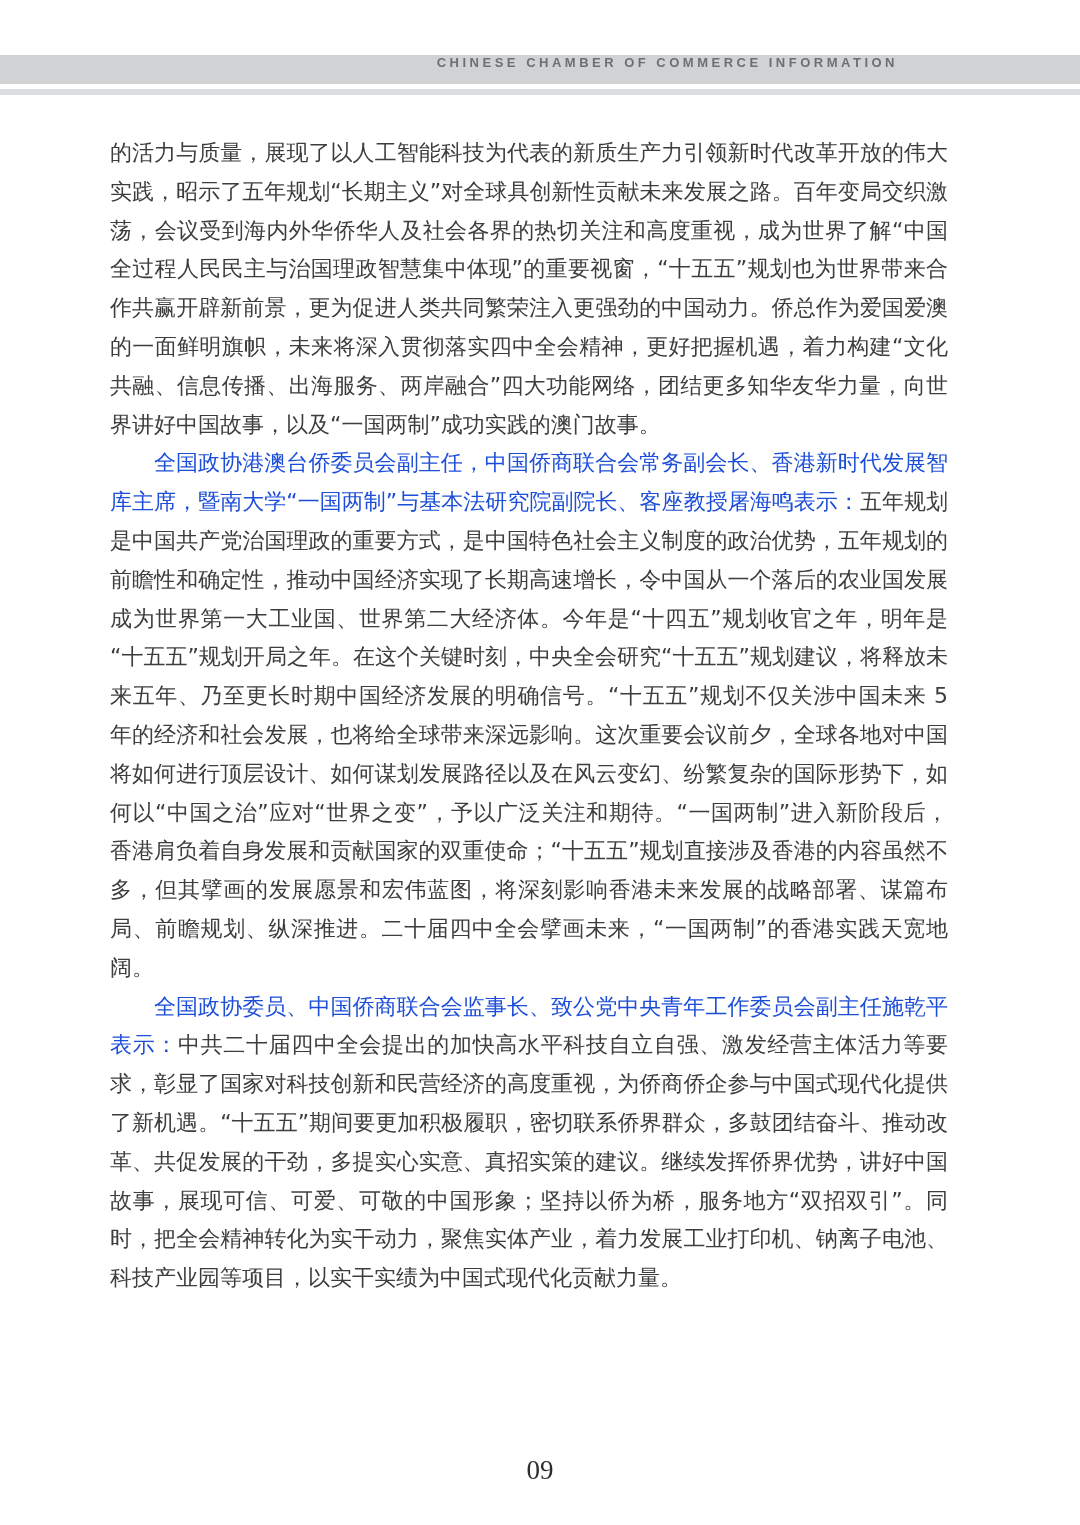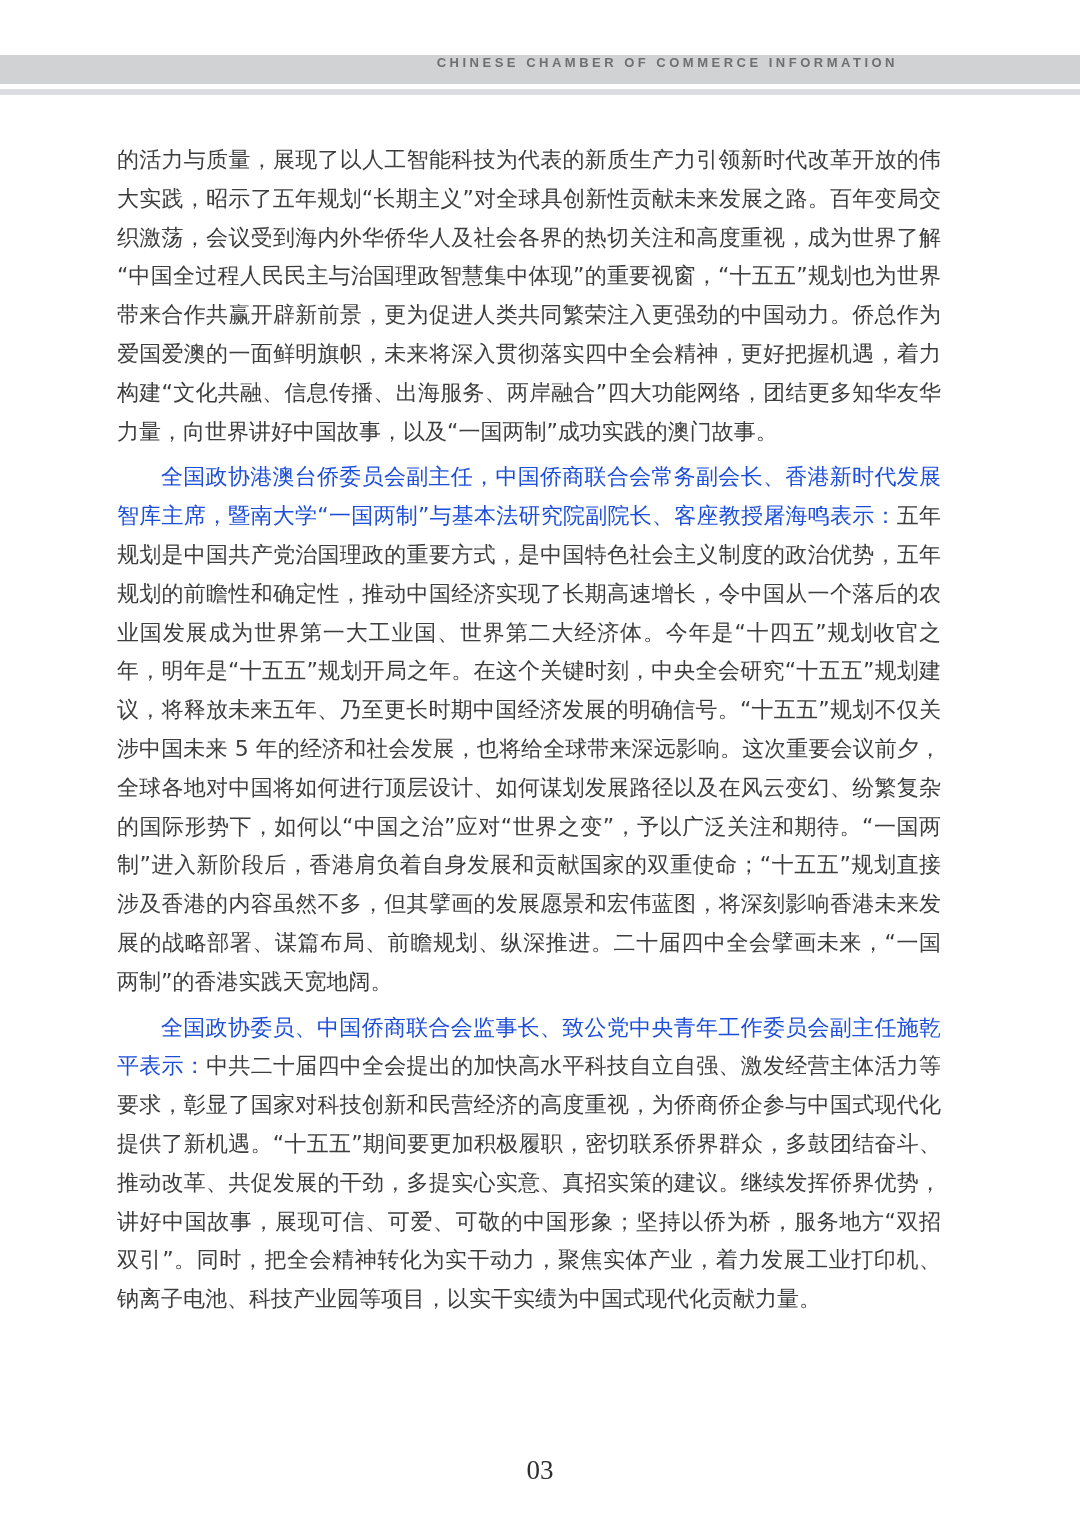--- a/index.html
+++ b/index.html
@@ -51,21 +51,21 @@
     left: 110px;
     top: 134px;
     width: 838px;
     font-size: 22px;
     line-height: 38.8px;
     color: #3d3d3d;
     text-align: justify;
     text-justify: inter-character;
   }
   .article p {
-    margin: 7px;
+    margin: 0;
     padding: 0;
     text-indent: 2em;
   }
   .article p.no-indent {
     text-indent: 0;
   }
   .article strong {
     font-weight: 400;
     color: #1d4ed8;
   }
@@ -90,15 +90,15 @@
     <span class="topbar-text">CHINESE CHAMBER OF COMMERCE INFORMATION</span>
   </div>
   <div class="topbar-line"></div>
 
   <div class="article">
     <p class="no-indent"><span>的活力与质量，展现了以人工智能科技为代表的新质生产力引领新时代改革开放的伟大实践，昭示了五年规划“长期主义”对全球具创新性贡献未来发展之路。百年变局交织激荡，会议受到海内外华侨华人及社会各界的热切关注和高度重视，成为世界了解“中国全过程人民民主与治国理政智慧集中体现”的重要视窗，“十五五”规划也为世界带来合作共赢开辟新前景，更为促进人类共同繁荣注入更强劲的中国动力。侨总作为爱国爱澳的一面鲜明旗帜，未来将深入贯彻落实四中全会精神，更好把握机遇，着力构建“文化共融、信息传播、出海服务、两岸融合”四大功能网络，团结更多知华友华力量，向世界讲好中国故事，以及“一国两制”成功实践的澳门故事。</span></p>
     <p><strong>全国政协港澳台侨委员会副主任，中国侨商联合会常务副会长、香港新时代发展智库主席，暨南大学“一国两制”与基本法研究院副院长、客座教授屠海鸣表示：</strong><span>五年规划是中国共产党治国理政的重要方式，是中国特色社会主义制度的政治优势，五年规划的前瞻性和确定性，推动中国经济实现了长期高速增长，令中国从一个落后的农业国发展成为世界第一大工业国、世界第二大经济体。今年是“十四五”规划收官之年，明年是“十五五”规划开局之年。在这个关键时刻，中央全会研究“十五五”规划建议，将释放未来五年、乃至更长时期中国经济发展的明确信号。“十五五”规划不仅关涉中国未来 5 年的经济和社会发展，也将给全球带来深远影响。这次重要会议前夕，全球各地对中国将如何进行顶层设计、如何谋划发展路径以及在风云变幻、纷繁复杂的国际形势下，如何以“中国之治”应对“世界之变”，予以广泛关注和期待。“一国两制”进入新阶段后，香港肩负着自身发展和贡献国家的双重使命；“十五五”规划直接涉及香港的内容虽然不多，但其擘画的发展愿景和宏伟蓝图，将深刻影响香港未来发展的战略部署、谋篇布局、前瞻规划、纵深推进。二十届四中全会擘画未来，“一国两制”的香港实践天宽地阔。</span></p>
     <p><strong>全国政协委员、中国侨商联合会监事长、致公党中央青年工作委员会副主任施乾平表示：</strong><span>中共二十届四中全会提出的加快高水平科技自立自强、激发经营主体活力等要求，彰显了国家对科技创新和民营经济的高度重视，为侨商侨企参与中国式现代化提供了新机遇。“十五五”期间要更加积极履职，密切联系侨界群众，多鼓团结奋斗、推动改革、共促发展的干劲，多提实心实意、真招实策的建议。继续发挥侨界优势，讲好中国故事，展现可信、可爱、可敬的中国形象；坚持以侨为桥，服务地方“双招双引”。同时，把全会精神转化为实干动力，聚焦实体产业，着力发展工业打印机、钠离子电池、科技产业园等项目，以实干实绩为中国式现代化贡献力量。</span></p>
   </div>
 
-  <div class="page-number">03</div>
+  <div class="page-number">09</div>
 
 </div>
 
 </body></html>

